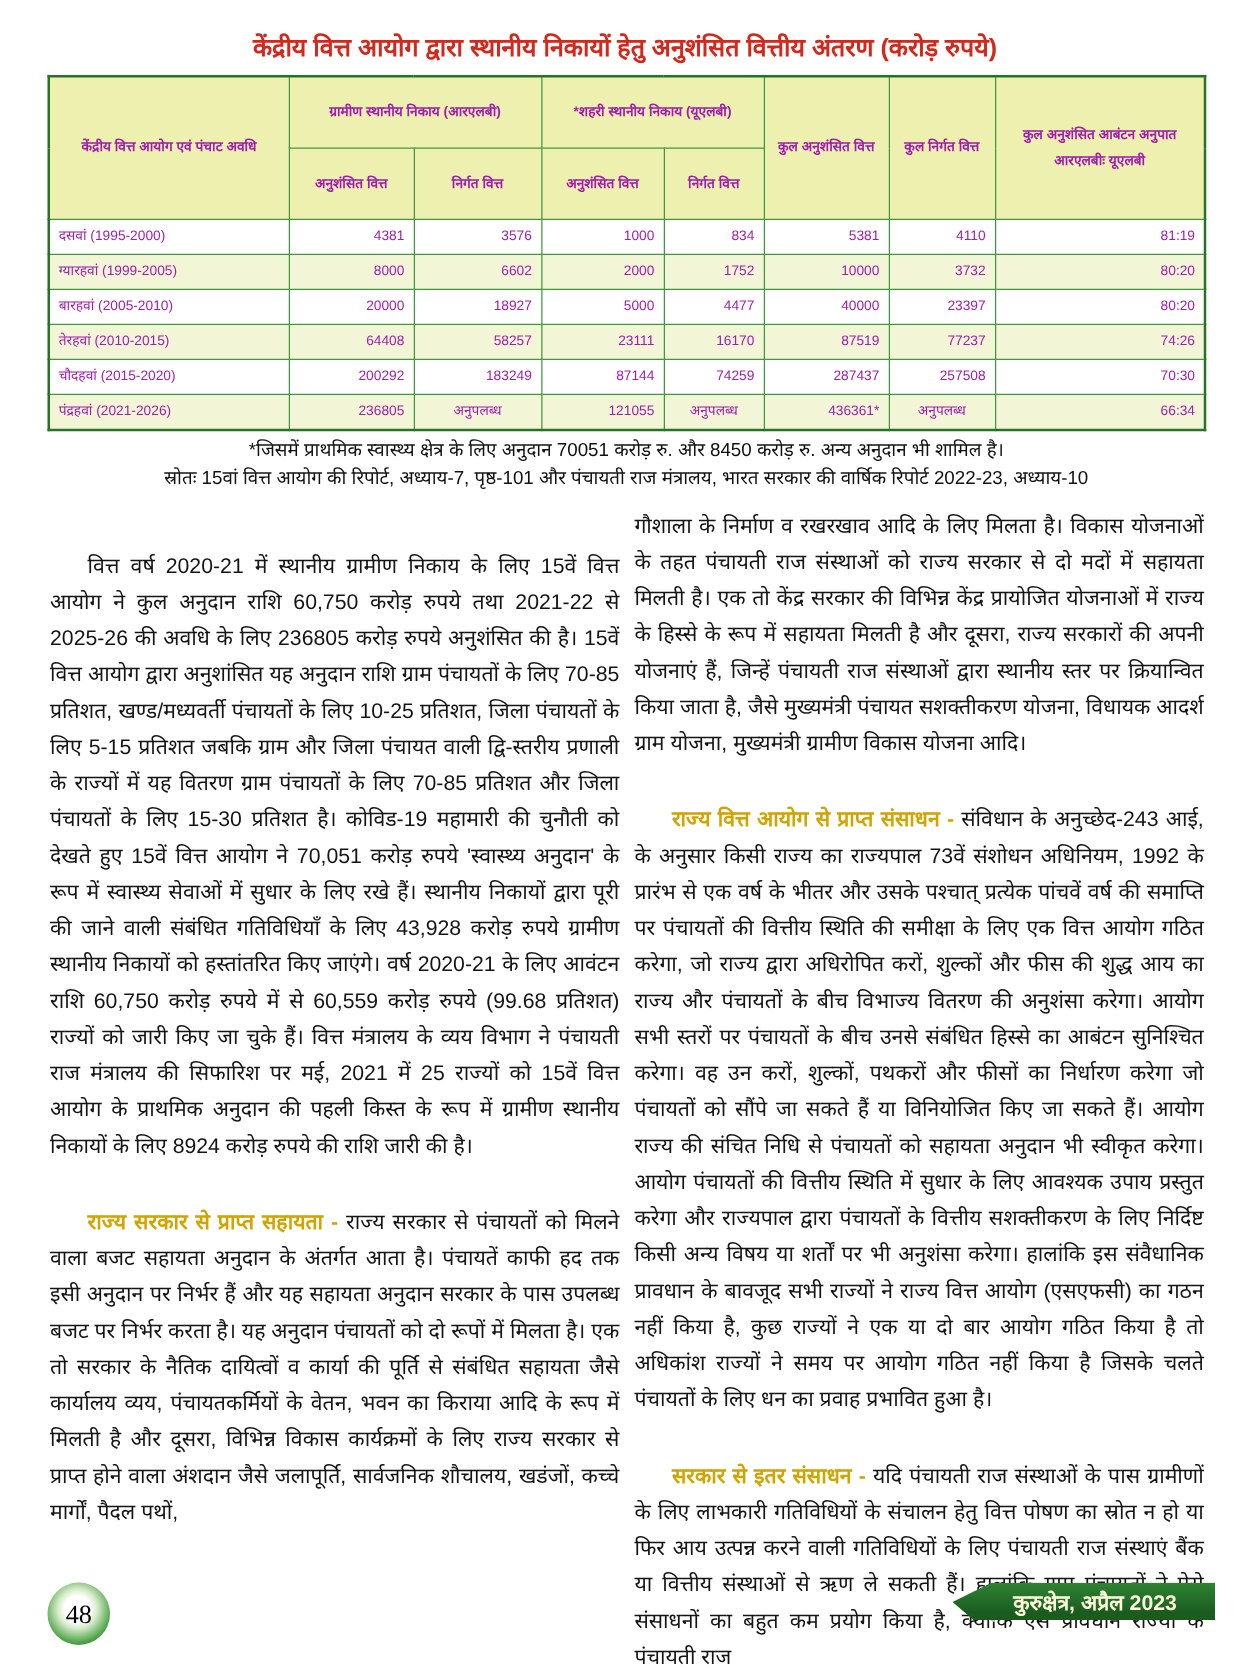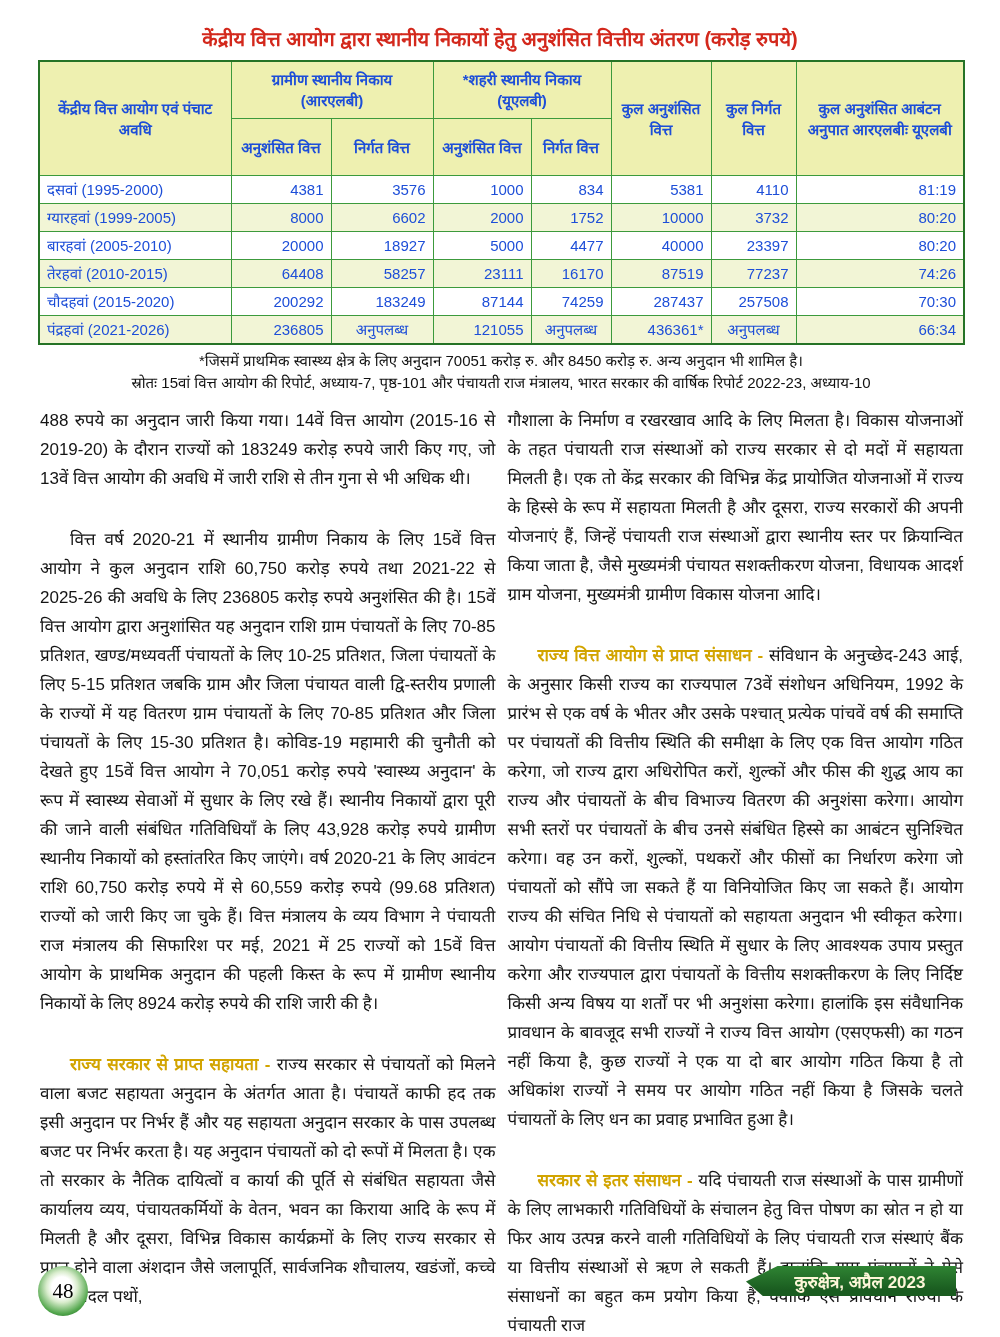--- a/index.html
+++ b/index.html
@@ -13,22 +13,22 @@
     margin:26px 38px 8px 38px;text-align:center;
     color:#d3281c;font-weight:bold;font-size:20px;line-height:26px;
   }
   
   table.fin{
     width:925px;margin:0 38px;border-collapse:collapse;table-layout:fixed;
     border:2px solid #267326;
   }
   table.fin th,table.fin td{
     border:1px solid #3c9a3c;
-    font-size:15px;line-height:21px;vertical-align:middle;
-    padding:2px 7px;color:#1d4ed8;
+    font-size:11px;line-height:21px;vertical-align:middle;
+    padding:2px 7px;color:#a21caf;
   }
   table.fin th{background:#eef0b0;font-weight:bold;text-align:center;}
   th.period-h{vertical-align:top;padding-top:10px;}
   thead tr.group-row th{height:52px;}
   thead tr.sub-row th{height:52px;}
   tbody td{height:23px;background:#ffffff;}
   tbody tr:nth-child(even) td{background:#f2f5d6;}
   td.cell-period{text-align:left;}
   td.cell-num{text-align:right;}
   td.cell-text{text-align:center;}
@@ -43,21 +43,21 @@
   .col p.indent{text-indent:30px;margin-top:32px;}
   .gold-heading{color:#d2a400;font-weight:bold;}
   
   .page-ball{
     position:absolute;left:38px;top:1266px;width:50px;height:50px;border-radius:50%;
     background:radial-gradient(circle at 48% 42%, #ffffff 0 26%, #d8eccc 40%, #55a84f 68%, #1c6b1c 88%, #0f4d10 100%);
     display:flex;align-items:center;justify-content:center;
     font-family:"Liberation Serif","DejaVu Serif",serif;
     font-size:21px;color:#000;
   }
-  .issue-banner-wrap{position:absolute;right:44px;top:1266px;width:210px;height:32px;}
+  .issue-banner-wrap{position:absolute;right:28px;top:1266px;width:210px;height:32px;}
   .issue-banner-shadow{
     position:absolute;left:0;top:14px;width:34px;height:18px;background:#b9c4b9;
     clip-path:polygon(0 10%,100% 0,100% 100%);
   }
   .issue-banner{
     position:absolute;left:0;top:0;width:210px;height:30px;
     background:linear-gradient(#2f8433,#1a5c20 80%);
     clip-path:polygon(0 52%,15% 0,100% 0,100% 100%,8% 100%);
     display:flex;align-items:center;justify-content:center;
     color:#fdf6d8;font-weight:bold;font-size:17px;padding-left:18px;box-sizing:border-box;
@@ -159,21 +159,20 @@
     </tbody>
 </table>
 
 <div class="footnotes">
   <div>*जिसमें प्राथमिक स्वास्थ्य क्षेत्र के लिए अनुदान 70051 करोड़ रु. और 8450 करोड़ रु. अन्य अनुदान भी शामिल है।</div>
   <div>स्रोतः 15वां वित्त आयोग की रिपोर्ट, अध्याय-7, पृष्ठ-101 और पंचायती राज मंत्रालय, भारत सरकार की वार्षिक रिपोर्ट 2022-23, अध्याय-10</div>
 </div>
 
 <div class="columns">
   <div class="col">
-      <p>488 रुपये का अनुदान जारी किया गया। 14वें वित्त आयोग (2015-16 से 2019-20) के दौरान राज्यों को 183249 करोड़ रुपये जारी किए गए, जो 13वें वित्त आयोग की अवधि में जारी राशि से तीन गुना से भी अधिक थी।</p>
       <p class="indent">वित्त वर्ष 2020-21 में स्थानीय ग्रामीण निकाय के लिए 15वें वित्त आयोग ने कुल अनुदान राशि 60,750 करोड़ रुपये तथा 2021-22 से 2025-26 की अवधि के लिए 236805 करोड़ रुपये अनुशंसित की है। 15वें वित्त आयोग द्वारा अनुशांसित यह अनुदान राशि ग्राम पंचायतों के लिए 70-85 प्रतिशत, खण्ड/मध्यवर्ती पंचायतों के लिए 10-25 प्रतिशत, जिला पंचायतों के लिए 5-15 प्रतिशत जबकि ग्राम और जिला पंचायत वाली द्वि-स्तरीय प्रणाली के राज्यों में यह वितरण ग्राम पंचायतों के लिए 70-85 प्रतिशत और जिला पंचायतों के लिए 15-30 प्रतिशत है। कोविड-19 महामारी की चुनौती को देखते हुए 15वें वित्त आयोग ने 70,051 करोड़ रुपये 'स्वास्थ्य अनुदान' के रूप में स्वास्थ्य सेवाओं में सुधार के लिए रखे हैं। स्थानीय निकायों द्वारा पूरी की जाने वाली संबंधित गतिविधियाँ के लिए 43,928 करोड़ रुपये ग्रामीण स्थानीय निकायों को हस्तांतरित किए जाएंगे। वर्ष 2020-21 के लिए आवंटन राशि 60,750 करोड़ रुपये में से 60,559 करोड़ रुपये (99.68 प्रतिशत) राज्यों को जारी किए जा चुके हैं। वित्त मंत्रालय के व्यय विभाग ने पंचायती राज मंत्रालय की सिफारिश पर मई, 2021 में 25 राज्यों को 15वें वित्त आयोग के प्राथमिक अनुदान की पहली किस्त के रूप में ग्रामीण स्थानीय निकायों के लिए 8924 करोड़ रुपये की राशि जारी की है।</p>
       <p class="indent"><span class="gold-heading">राज्य सरकार से प्राप्त सहायता - </span>राज्य सरकार से पंचायतों को मिलने वाला बजट सहायता अनुदान के अंतर्गत आता है। पंचायतें काफी हद तक इसी अनुदान पर निर्भर हैं और यह सहायता अनुदान सरकार के पास उपलब्ध बजट पर निर्भर करता है। यह अनुदान पंचायतों को दो रूपों में मिलता है। एक तो सरकार के नैतिक दायित्वों व कार्या की पूर्ति से संबंधित सहायता जैसे कार्यालय व्यय, पंचायतकर्मियों के वेतन, भवन का किराया आदि के रूप में मिलती है और दूसरा, विभिन्न विकास कार्यक्रमों के लिए राज्य सरकार से प्राप्त होने वाला अंशदान जैसे जलापूर्ति, सार्वजनिक शौचालय, खडंजों, कच्चे मार्गों, पैदल पथों,</p>
     </div>
   <div class="col">
       <p>गौशाला के निर्माण व रखरखाव आदि के लिए मिलता है। विकास योजनाओं के तहत पंचायती राज संस्थाओं को राज्य सरकार से दो मदों में सहायता मिलती है। एक तो केंद्र सरकार की विभिन्न केंद्र प्रायोजित योजनाओं में राज्य के हिस्से के रूप में सहायता मिलती है और दूसरा, राज्य सरकारों की अपनी योजनाएं हैं, जिन्हें पंचायती राज संस्थाओं द्वारा स्थानीय स्तर पर क्रियान्वित किया जाता है, जैसे मुख्यमंत्री पंचायत सशक्तीकरण योजना, विधायक आदर्श ग्राम योजना, मुख्यमंत्री ग्रामीण विकास योजना आदि।</p>
       <p class="indent"><span class="gold-heading">राज्य वित्त आयोग से प्राप्त संसाधन - </span>संविधान के अनुच्छेद-243 आई, के अनुसार किसी राज्य का राज्यपाल 73वें संशोधन अधिनियम, 1992 के प्रारंभ से एक वर्ष के भीतर और उसके पश्चात् प्रत्येक पांचवें वर्ष की समाप्ति पर पंचायतों की वित्तीय स्थिति की समीक्षा के लिए एक वित्त आयोग गठित करेगा, जो राज्य द्वारा अधिरोपित करों, शुल्कों और फीस की शुद्ध आय का राज्य और पंचायतों के बीच विभाज्य वितरण की अनुशंसा करेगा। आयोग सभी स्तरों पर पंचायतों के बीच उनसे संबंधित हिस्से का आबंटन सुनिश्चित करेगा। वह उन करों, शुल्कों, पथकरों और फीसों का निर्धारण करेगा जो पंचायतों को सौंपे जा सकते हैं या विनियोजित किए जा सकते हैं। आयोग राज्य की संचित निधि से पंचायतों को सहायता अनुदान भी स्वीकृत करेगा। आयोग पंचायतों की वित्तीय स्थिति में सुधार के लिए आवश्यक उपाय प्रस्तुत करेगा और राज्यपाल द्वारा पंचायतों के वित्तीय सशक्तीकरण के लिए निर्दिष्ट किसी अन्य विषय या शर्तों पर भी अनुशंसा करेगा। हालांकि इस संवैधानिक प्रावधान के बावजूद सभी राज्यों ने राज्य वित्त आयोग (एसएफसी) का गठन नहीं किया है, कुछ राज्यों ने एक या दो बार आयोग गठित किया है तो अधिकांश राज्यों ने समय पर आयोग गठित नहीं किया है जिसके चलते पंचायतों के लिए धन का प्रवाह प्रभावित हुआ है।</p>
       <p class="indent"><span class="gold-heading">सरकार से इतर संसाधन - </span>यदि पंचायती राज संस्थाओं के पास ग्रामीणों के लिए लाभकारी गतिविधियों के संचालन हेतु वित्त पोषण का स्रोत न हो या फिर आय उत्पन्न करने वाली गतिविधियों के लिए पंचायती राज संस्थाएं बैंक या वित्तीय संस्थाओं से ऋण ले सकती हैं। हालांकि ग्राम पंचायतों ने ऐसे संसाधनों का बहुत कम प्रयोग किया है, क्योंकि ऐसे प्रावधान राज्यों के पंचायती राज</p>
     </div>
 </div>
 

